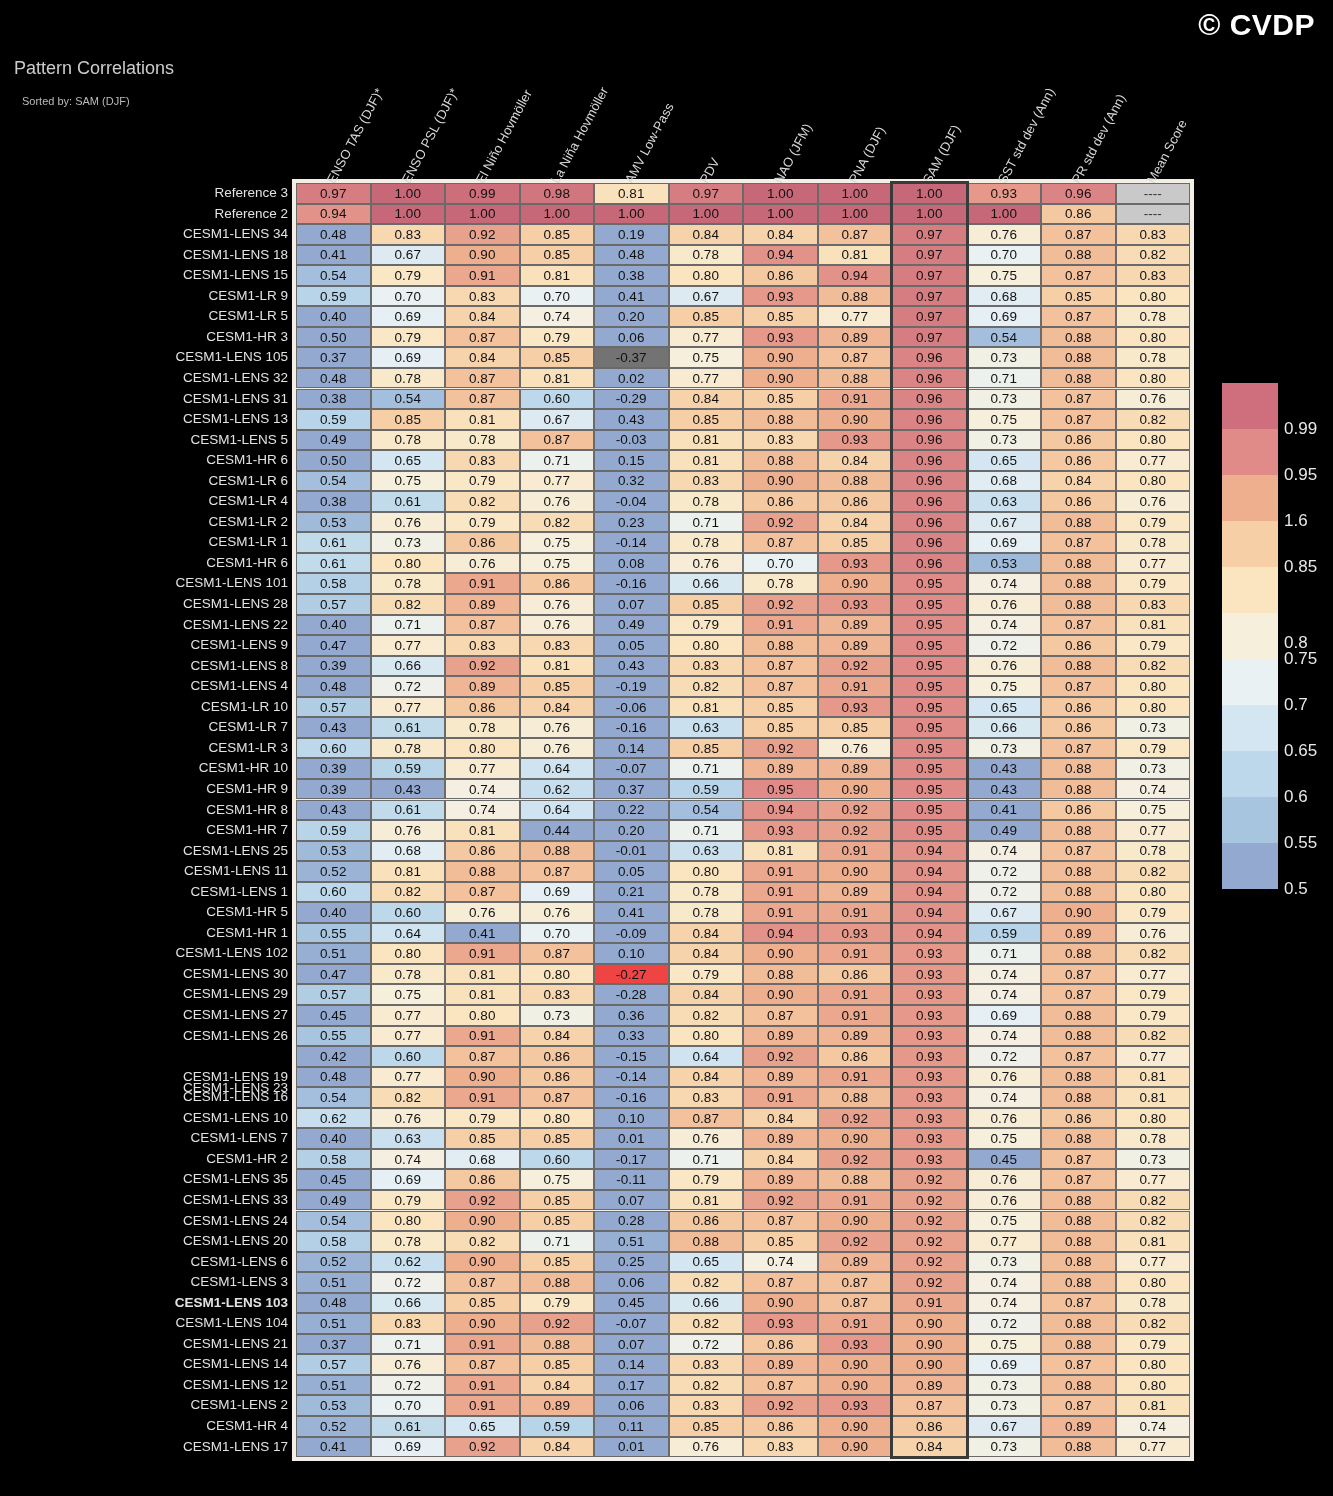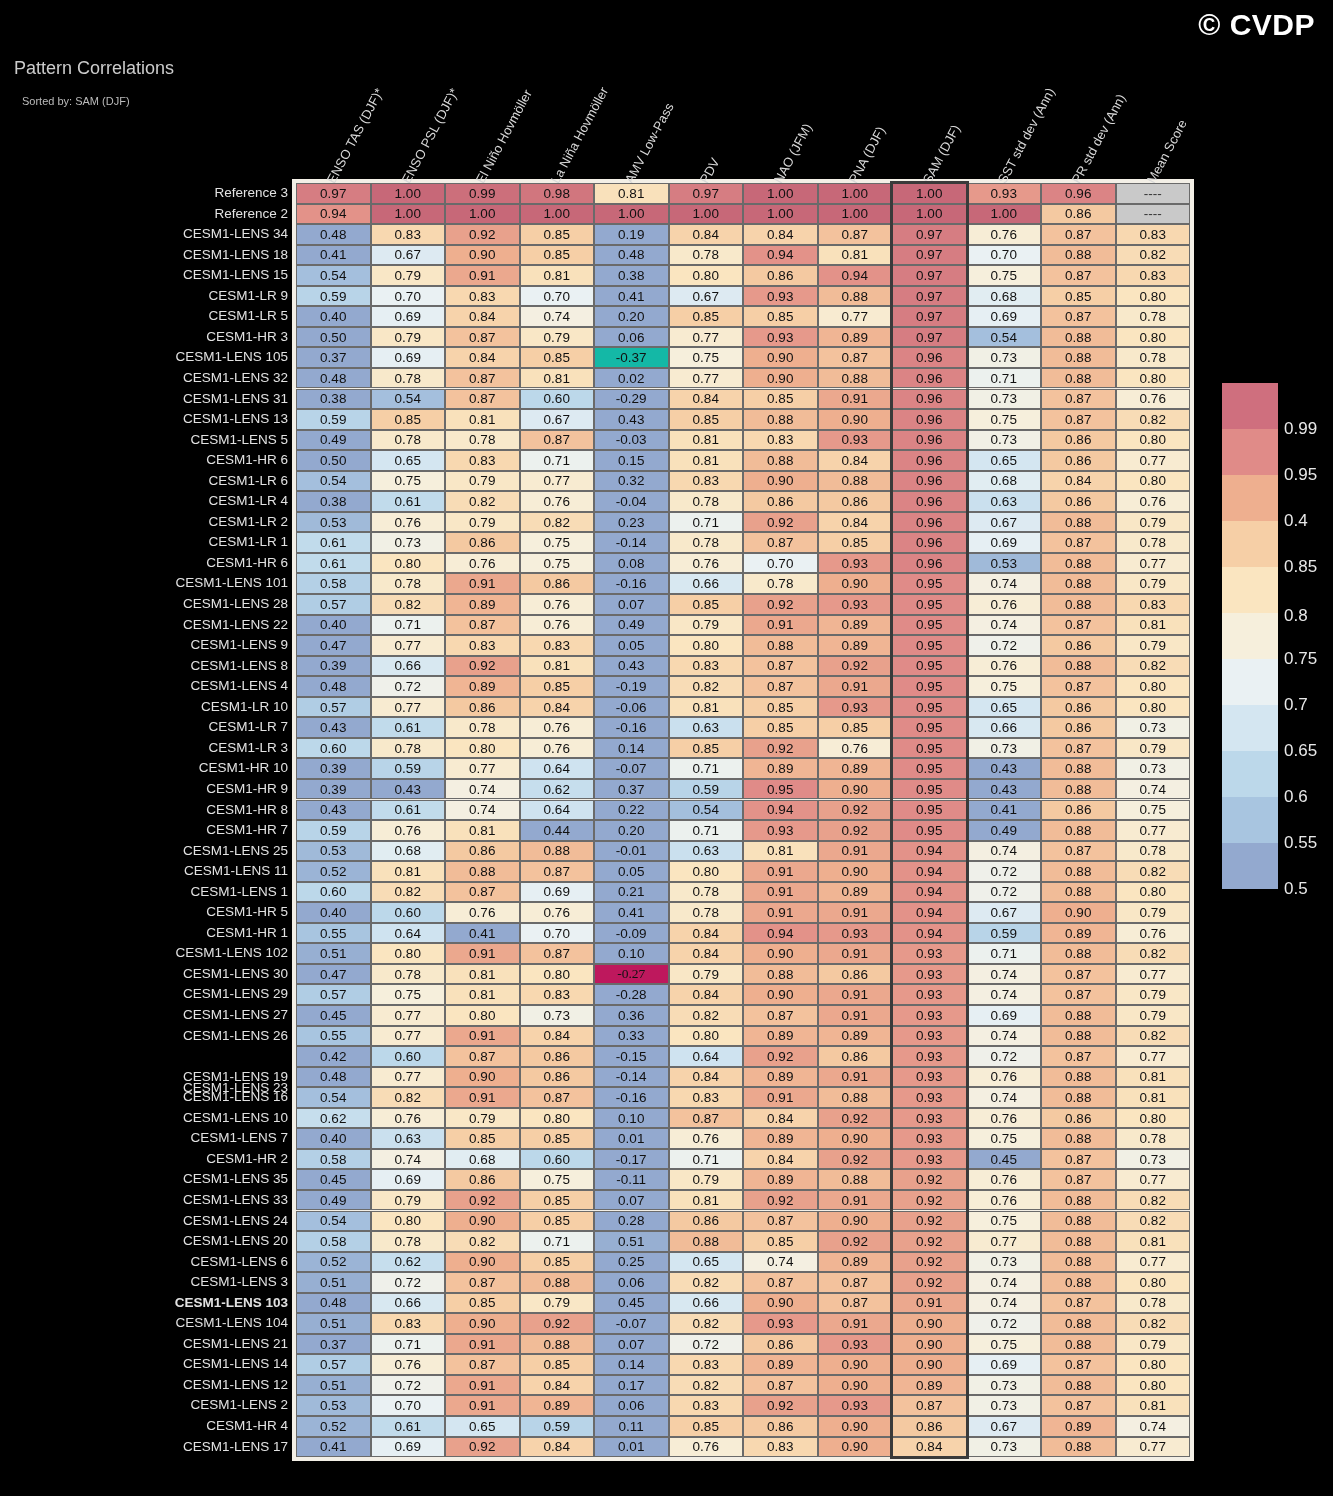--- a/index.html
+++ b/index.html
@@ -139,21 +139,21 @@
     <div class="cell" style="left: 817.5px; top: 326.85px; width: 74.5px; height: 20.55px; background: rgb(240, 181, 148);">0.89</div>
     <div class="cell" style="left: 892px; top: 326.85px; width: 74.5px; height: 20.55px; background: rgb(214, 125, 130);">0.97</div>
     <div class="cell" style="left: 966.5px; top: 326.85px; width: 74.5px; height: 20.55px; background: rgb(164, 191, 221);">0.54</div>
     <div class="cell" style="left: 1041px; top: 326.85px; width: 74.5px; height: 20.55px; background: rgb(241, 188, 152);">0.88</div>
     <div class="cell" style="left: 1115.5px; top: 326.85px; width: 74.5px; height: 20.55px; background: rgb(250, 229, 192);">0.80</div>
     <div class="rowlbl" style="left: 6px; width: 282px; top: 349.4px;">CESM1-LENS 105</div>
     <div class="cell" style="left: 296px; top: 347.4px; width: 74.5px; height: 20.55px; background: rgb(147, 169, 207);">0.37</div>
     <div class="cell" style="left: 370.5px; top: 347.4px; width: 74.5px; height: 20.55px; background: rgb(230, 239, 243);">0.69</div>
     <div class="cell" style="left: 445px; top: 347.4px; width: 74.5px; height: 20.55px; background: rgb(247, 211, 171);">0.84</div>
     <div class="cell" style="left: 519.5px; top: 347.4px; width: 74.5px; height: 20.55px; background: rgb(246, 207, 166);">0.85</div>
-    <div class="cell" style="left: 594px; top: 347.4px; width: 74.5px; height: 20.55px; background: #14b8a6;">-0.37</div>
+    <div class="cell" style="left: 594px; top: 347.4px; width: 74.5px; height: 20.55px; background: #737373;">-0.37</div>
     <div class="cell" style="left: 668.5px; top: 347.4px; width: 74.5px; height: 20.55px; background: rgb(246, 239, 220);">0.75</div>
     <div class="cell" style="left: 743px; top: 347.4px; width: 74.5px; height: 20.55px; background: rgb(238, 175, 143);">0.90</div>
     <div class="cell" style="left: 817.5px; top: 347.4px; width: 74.5px; height: 20.55px; background: rgb(243, 194, 157);">0.87</div>
     <div class="cell" style="left: 892px; top: 347.4px; width: 74.5px; height: 20.55px; background: rgb(219, 132, 133);">0.96</div>
     <div class="cell" style="left: 966.5px; top: 347.4px; width: 74.5px; height: 20.55px; background: rgb(241, 240, 229);">0.73</div>
     <div class="cell" style="left: 1041px; top: 347.4px; width: 74.5px; height: 20.55px; background: rgb(241, 188, 152);">0.88</div>
     <div class="cell" style="left: 1115.5px; top: 347.4px; width: 74.5px; height: 20.55px; background: rgb(248, 233, 203);">0.78</div>
     <div class="rowlbl" style="left: 6px; width: 282px; top: 369.95px;">CESM1-LENS 32</div>
     <div class="cell" style="left: 296px; top: 367.95px; width: 74.5px; height: 20.55px; background: rgb(147, 169, 207);">0.48</div>
     <div class="cell" style="left: 370.5px; top: 367.95px; width: 74.5px; height: 20.55px; background: rgb(248, 233, 203);">0.78</div>
@@ -529,21 +529,21 @@
     <div class="cell" style="left: 817.5px; top: 943.35px; width: 74.5px; height: 20.55px; background: rgb(235, 168, 142);">0.91</div>
     <div class="cell" style="left: 892px; top: 943.35px; width: 74.5px; height: 20.55px; background: rgb(230, 153, 139);">0.93</div>
     <div class="cell" style="left: 966.5px; top: 943.35px; width: 74.5px; height: 20.55px; background: rgb(236, 241, 238);">0.71</div>
     <div class="cell" style="left: 1041px; top: 943.35px; width: 74.5px; height: 20.55px; background: rgb(241, 188, 152);">0.88</div>
     <div class="cell" style="left: 1115.5px; top: 943.35px; width: 74.5px; height: 20.55px; background: rgb(248, 220, 182);">0.82</div>
     <div class="rowlbl" style="left: 6px; width: 282px; top: 965.9px;">CESM1-LENS 30</div>
     <div class="cell" style="left: 296px; top: 963.9px; width: 74.5px; height: 20.55px; background: rgb(147, 169, 207);">0.47</div>
     <div class="cell" style="left: 370.5px; top: 963.9px; width: 74.5px; height: 20.55px; background: rgb(248, 233, 203);">0.78</div>
     <div class="cell" style="left: 445px; top: 963.9px; width: 74.5px; height: 20.55px; background: rgb(249, 225, 187);">0.81</div>
     <div class="cell" style="left: 519.5px; top: 963.9px; width: 74.5px; height: 20.55px; background: rgb(250, 229, 192);">0.80</div>
-    <div class="cell" style="left: 594px; top: 963.9px; width: 74.5px; height: 20.55px; background: #be185d; font-family: Liberation Serif, serif;">-0.27</div>
+    <div class="cell" style="left: 594px; top: 963.9px; width: 74.5px; height: 20.55px; background: #ef4444;">-0.27</div>
     <div class="cell" style="left: 668.5px; top: 963.9px; width: 74.5px; height: 20.55px; background: rgb(249, 231, 198);">0.79</div>
     <div class="cell" style="left: 743px; top: 963.9px; width: 74.5px; height: 20.55px; background: rgb(241, 188, 152);">0.88</div>
     <div class="cell" style="left: 817.5px; top: 963.9px; width: 74.5px; height: 20.55px; background: rgb(244, 201, 161);">0.86</div>
     <div class="cell" style="left: 892px; top: 963.9px; width: 74.5px; height: 20.55px; background: rgb(230, 153, 139);">0.93</div>
     <div class="cell" style="left: 966.5px; top: 963.9px; width: 74.5px; height: 20.55px; background: rgb(244, 239, 225);">0.74</div>
     <div class="cell" style="left: 1041px; top: 963.9px; width: 74.5px; height: 20.55px; background: rgb(243, 194, 157);">0.87</div>
     <div class="cell" style="left: 1115.5px; top: 963.9px; width: 74.5px; height: 20.55px; background: rgb(248, 235, 209);">0.77</div>
     <div class="rowlbl" style="left: 6px; width: 282px; top: 986.45px;">CESM1-LENS 29</div>
     <div class="cell" style="left: 296px; top: 984.45px; width: 74.5px; height: 20.55px; background: rgb(176, 205, 228);">0.57</div>
     <div class="cell" style="left: 370.5px; top: 984.45px; width: 74.5px; height: 20.55px; background: rgb(246, 239, 220);">0.75</div>
@@ -852,22 +852,22 @@
     <div class="cbseg" style="position: absolute; left: 1222px; top: 521px; height: 46px; background: rgb(246, 207, 166);"></div>
     <div class="cbseg" style="position: absolute; left: 1222px; top: 567px; height: 46px; background: rgb(250, 229, 192);"></div>
     <div class="cbseg" style="position: absolute; left: 1222px; top: 613px; height: 46px; background: rgb(246, 239, 220);"></div>
     <div class="cbseg" style="position: absolute; left: 1222px; top: 659px; height: 46px; background: rgb(234, 241, 243);"></div>
     <div class="cbseg" style="position: absolute; left: 1222px; top: 705px; height: 46px; background: rgb(212, 230, 241);"></div>
     <div class="cbseg" style="position: absolute; left: 1222px; top: 751px; height: 46px; background: rgb(188, 216, 234);"></div>
     <div class="cbseg" style="position: absolute; left: 1222px; top: 797px; height: 46px; background: rgb(168, 197, 224);"></div>
     <div class="cbseg" style="position: absolute; left: 1222px; top: 843px; height: 46px; background: rgb(147, 169, 207);"></div>
     <div class="cblabel" style="position: absolute; left: 1284px; top: 429px;">0.99</div>
     <div class="cblabel" style="position: absolute; left: 1284px; top: 475px;">0.95</div>
-    <div class="cblabel" style="position: absolute; left: 1284px; top: 521px;">0.4</div>
+    <div class="cblabel" style="position: absolute; left: 1284px; top: 521px;">1.6</div>
     <div class="cblabel" style="position: absolute; left: 1284px; top: 567px;">0.85</div>
-    <div class="cblabel" style="position: absolute; left: 1284px; top: 616px;">0.8</div>
+    <div class="cblabel" style="position: absolute; left: 1284px; top: 643px;">0.8</div>
     <div class="cblabel" style="position: absolute; left: 1284px; top: 659px;">0.75</div>
     <div class="cblabel" style="position: absolute; left: 1284px; top: 705px;">0.7</div>
     <div class="cblabel" style="position: absolute; left: 1284px; top: 751px;">0.65</div>
     <div class="cblabel" style="position: absolute; left: 1284px; top: 797px;">0.6</div>
     <div class="cblabel" style="position: absolute; left: 1284px; top: 843px;">0.55</div>
     <div class="cblabel" style="position: absolute; left: 1284px; top: 889px;">0.5</div>
   </div>
 
 </body></html>

